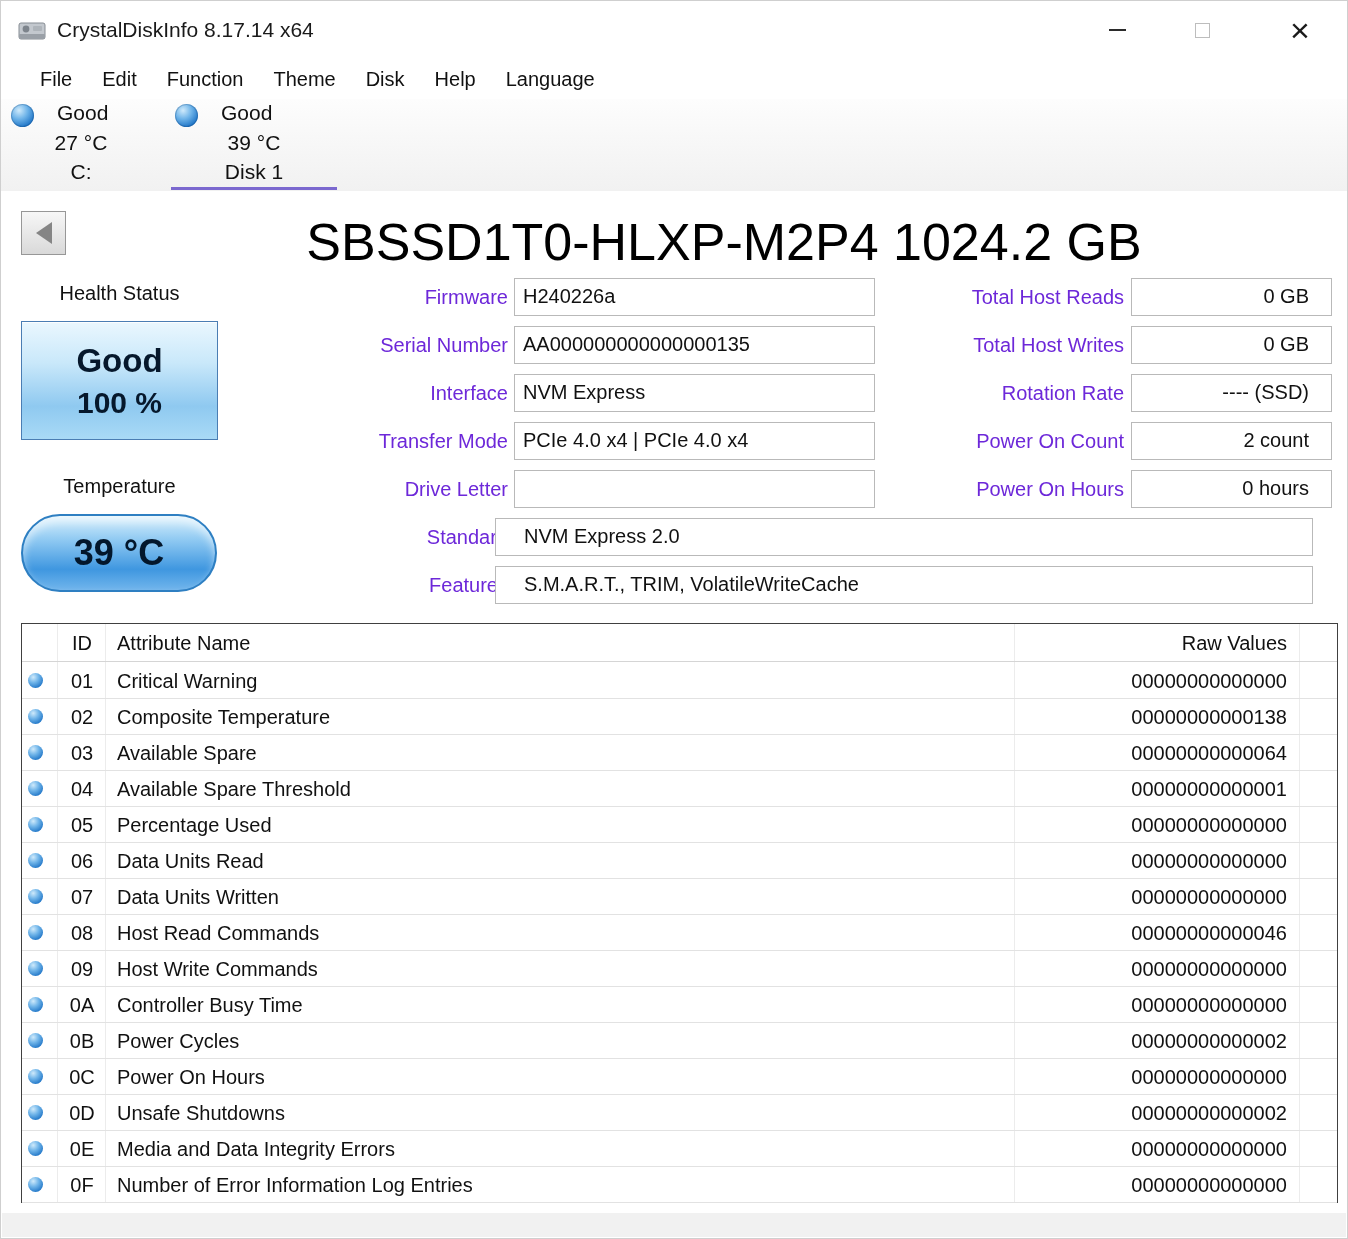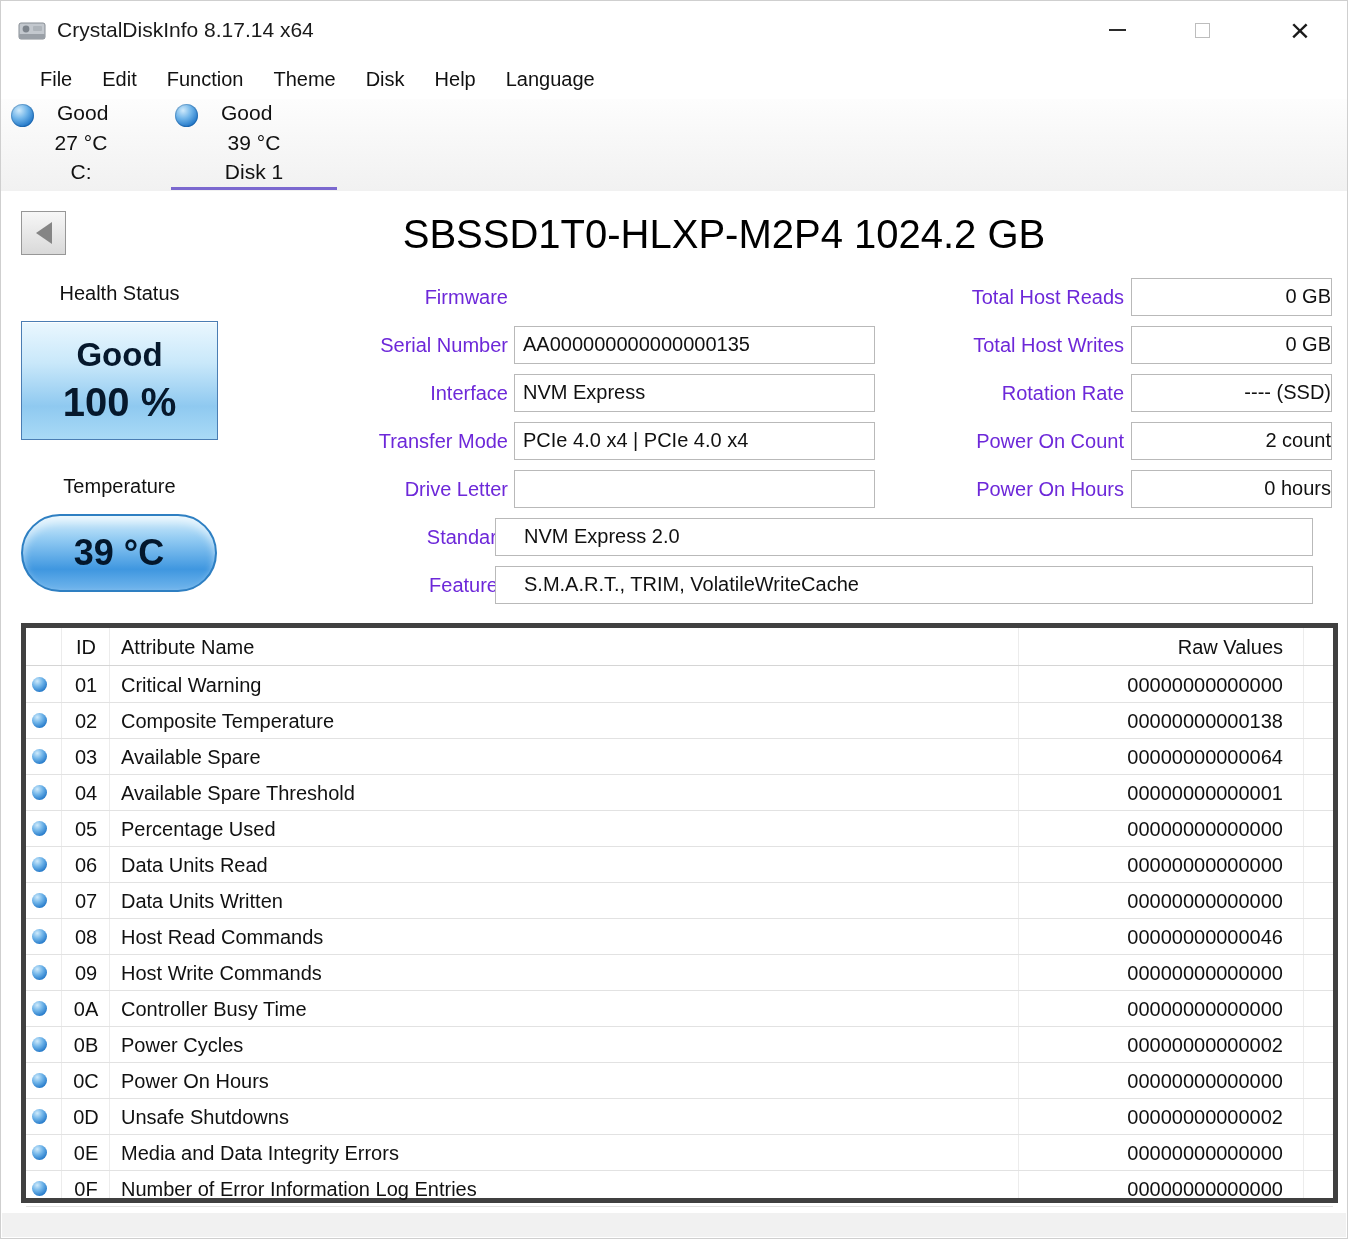--- a/index.html
+++ b/index.html
@@ -32,51 +32,51 @@
   .disk-status { position: absolute; left: 52px; top: 2px; font-size: 21px; }
   .disk-temp { position: absolute; left: 0; top: 32px; width: 100%; text-align: center; font-size: 21px; }
   .disk-name { position: absolute; left: 0; top: 61px; width: 100%; text-align: center; font-size: 21px; }
   .tab-underline { position: absolute; left: 2px; right: 2px; bottom: 1px; height: 3px; background: #7b68cf; }
 
   
   .back-button { position: absolute; left: 20px; top: 210px; width: 45px; height: 44px;
     background: linear-gradient(180deg, #f7f7f7, #d9d9d9); border: 1px solid #979797;
     display: flex; align-items: center; justify-content: center; }
   .back-arrow { width: 0; height: 0; border-top: 11px solid transparent; border-bottom: 11px solid transparent; border-right: 16px solid #858585; }
-  .drive-title { position: absolute; left: 120px; right: 20px; top: 211px; text-align: center; font-size: 40px; color: #000; white-space: nowrap; }
+  .drive-title { position: absolute; left: 120px; right: 20px; top: 211px; text-align: center; font-size: 52px; color: #000; white-space: nowrap; }
 
   
   .health-label { position: absolute; left: 20px; top: 281px; width: 197px; text-align: center; font-size: 20px; }
   .health-button { position: absolute; left: 20px; top: 320px; width: 197px; height: 119px;
     border: 1px solid #4a7db3;
     background: linear-gradient(180deg, #eaf7fe 0%, #c9e8fa 35%, #8fc9f0 72%, #a9daf6 100%);
     box-shadow: inset 0 1px 0 rgba(255,255,255,.85);
     display: flex; flex-direction: column; align-items: center; justify-content: center; gap: 6px; }
   .health-status { font-size: 33px; font-weight: bold; color: #06182c; }
-  .health-percent { font-size: 40px; font-weight: bold; color: #06182c; }
+  .health-percent { font-size: 30px; font-weight: bold; color: #06182c; }
   .temp-label { position: absolute; left: 20px; top: 474px; width: 197px; text-align: center; font-size: 20px; }
   .temp-pill { position: absolute; left: 20px; top: 513px; width: 196px; height: 78px; border-radius: 40px;
     border: 2px solid #2e7fc2;
     background: linear-gradient(180deg, #d9f0fc 0%, #94ccf3 30%, #3f97e0 72%, #71b5ec 100%);
     box-shadow: inset 0 6px 8px rgba(255,255,255,.55);
     display: flex; align-items: center; justify-content: center; }
   .temp-value { font-size: 36px; font-weight: bold; color: #03172c; }
 
   
   .f-label { position: absolute; height: 38px; line-height: 38px; font-size: 20px; text-align: right; color: #6d28d9; white-space: nowrap; }
   .f-box { position: absolute; height: 38px; line-height: 35px; font-size: 20px; border: 1px solid #b9b9b9;
     background: #fff; padding: 0 8px; overflow: hidden; white-space: nowrap; }
   .mid-label { left: 285px; width: 222px; }
   .mid-box { left: 513px; width: 361px; }
   .wide-box { left: 494px; width: 818px; padding-left: 28px; }
   .right-label { left: 935px; width: 188px; }
-  .right-box { left: 1130px; width: 201px; text-align: right; padding-right: 0; }
-
-  
-  .smart { position: absolute; left: 20px; top: 622px; width: 1317px; height: 580px; border: 5px solid #404040; background: #fff; }
+  .right-box { left: 1130px; width: 201px; text-align: right; padding-right: 22px; }
+
+  
+  .smart { position: absolute; left: 20px; top: 622px; width: 1317px; height: 580px; border: 1px solid #404040; background: #fff; }
   .v-line { position: absolute; top: 0; bottom: 0; width: 1px; background: #ececec; }
   .smart-header { position: absolute; top: 0; left: 0; right: 0; height: 38px; border-bottom: 1px solid #d5d5d5; font-size: 20px; }
   .h-id { position: absolute; left: 37px; width: 46px; text-align: center; line-height: 38px; }
   .h-name { position: absolute; left: 95px; line-height: 38px; }
   .h-raw { position: absolute; right: 50px; line-height: 38px; }
   .smart-rows { position: absolute; top: 39px; left: 0; right: 0; }
   .smart-row { position: relative; height: 36px; border-bottom: 1px solid #e2e2e2; font-size: 20px; }
   .r-dot { position: absolute; left: 6px; top: 10px; width: 15px; height: 15px; border-radius: 50%;
     background: radial-gradient(circle at 35% 28%, #cfeafb 0%, #6fb4e9 38%, #2277c8 78%, #155a9e 100%); }
   .r-id { position: absolute; left: 37px; width: 46px; text-align: center; line-height: 36px; }
@@ -148,20 +148,21 @@
     <span class="health-status">Good</span>
     <span class="health-percent">100 %</span>
   </div>
 
   <div class="temp-label">Temperature</div>
   <div class="temp-pill">
     <span class="temp-value">39 °C</span>
   </div>
 
   <div class="f-label mid-label" style="top:277px">Firmware</div>
+  <div class="f-box mid-box" style="top:277px">H240226a</div>
 
   <div class="f-label mid-label" style="top:325px">Serial Number</div>
   <div class="f-box mid-box" style="top:325px">AA000000000000000135</div>
 
   <div class="f-label mid-label" style="top:373px">Interface</div>
   <div class="f-box mid-box" style="top:373px">NVM Express</div>
 
   <div class="f-label mid-label" style="top:421px">Transfer Mode</div>
   <div class="f-box mid-box" style="top:421px">PCIe 4.0 x4 | PCIe 4.0 x4</div>
 

